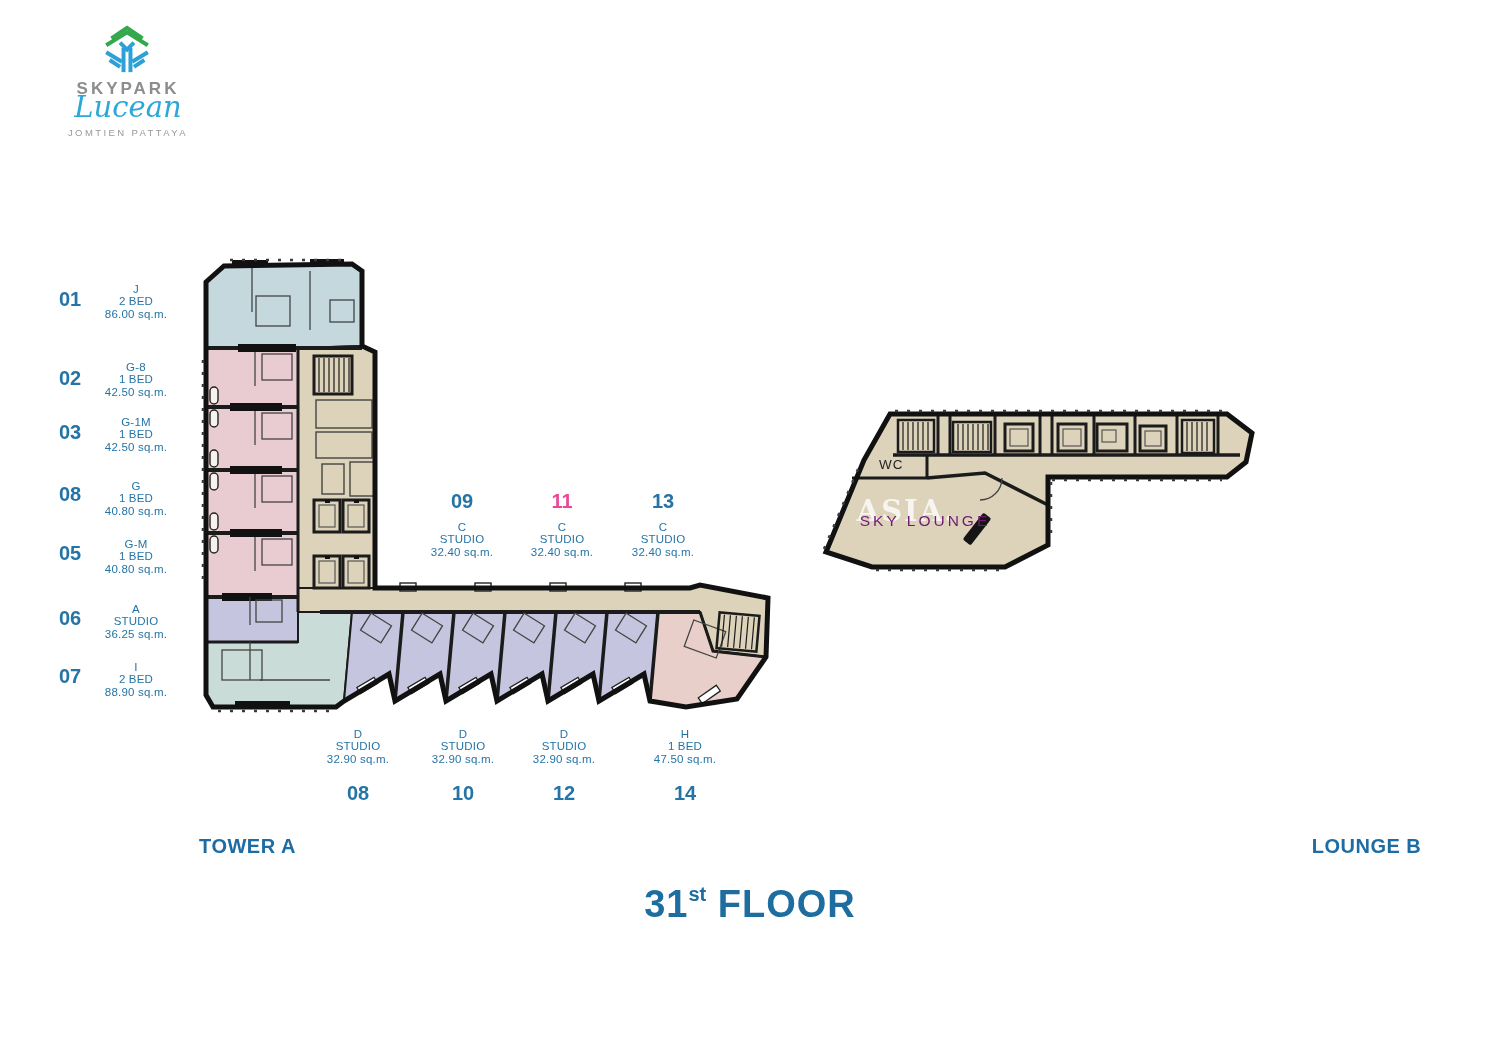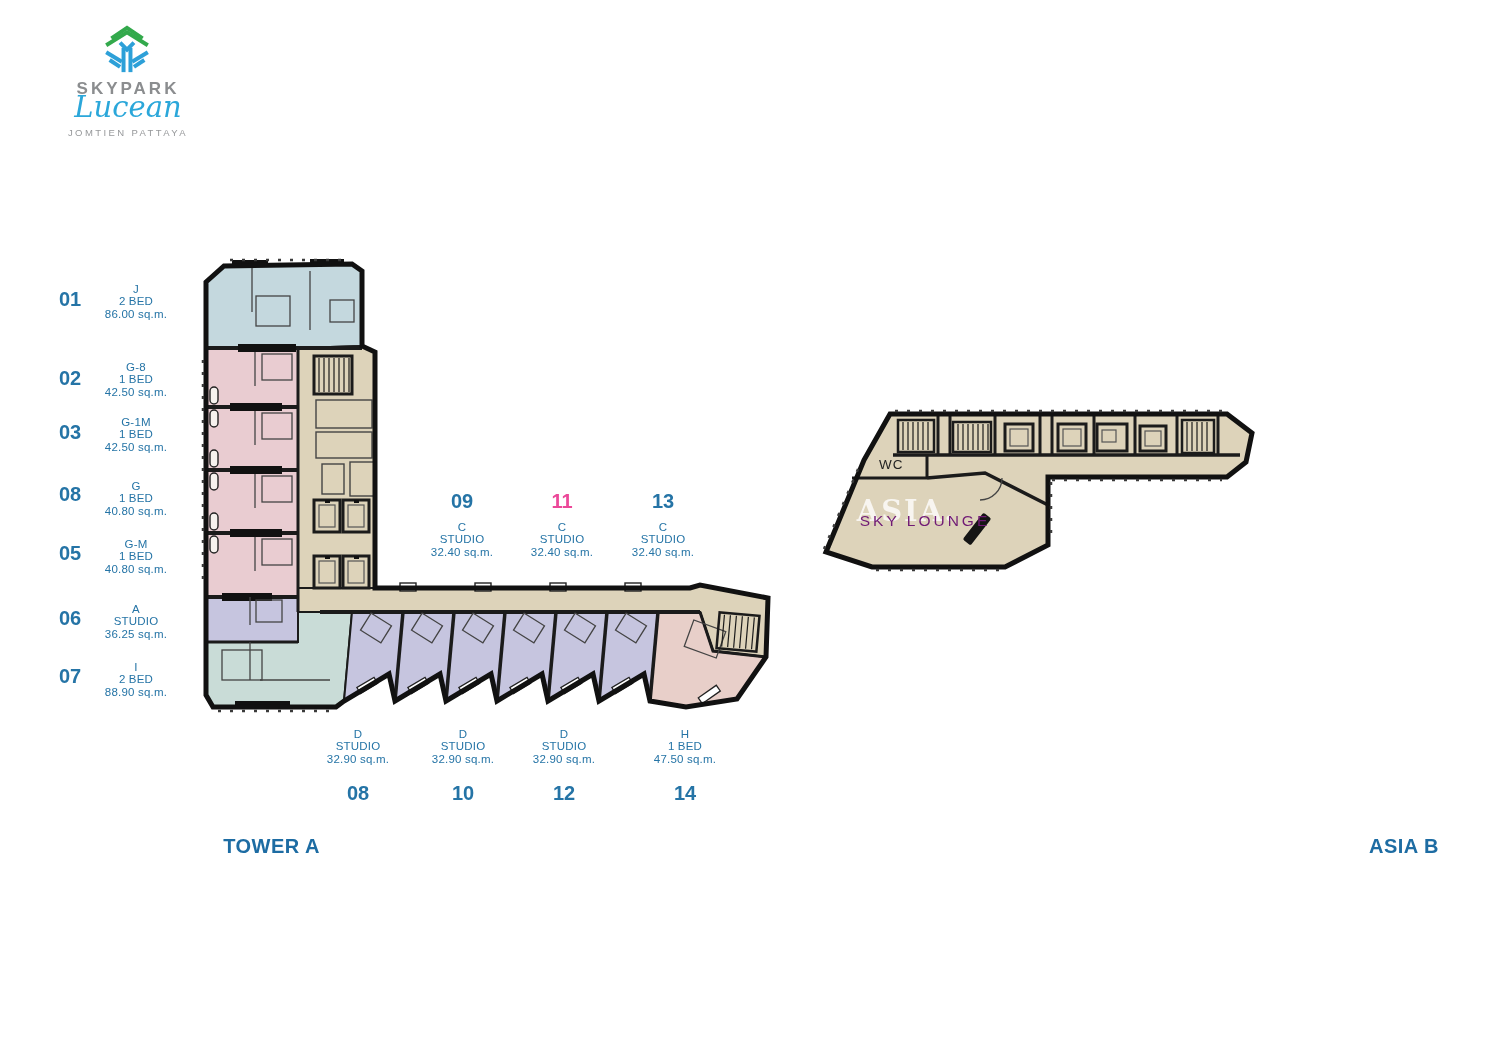--- a/index.html
+++ b/index.html
@@ -12,21 +12,21 @@
   .brand-script{left:58px;top:90px;width:140px;text-align:center;font-size:29px;font-style:italic;
                 font-family:"DejaVu Serif",serif;color:#2ba7da;}
   .brand-loc{left:58px;top:127px;width:140px;text-align:center;font-size:9.5px;letter-spacing:2.4px;
              color:#96989a;}
   
   .num{color:#2574a6;font-size:20px;font-weight:700;text-align:center;line-height:20px;}
   .num.light{color:#ec4899;}
   .ulabel{color:#2574a6;font-size:11.5px;line-height:12.4px;text-align:center;letter-spacing:.2px;}
   .u-no{left:48px;width:44px;}
   .u-lb{left:86px;width:100px;}
-  .tower-label{font-size:20px;font-weight:700;color:#1d6ca3;letter-spacing:.5px;text-align:right;}
+  .tower-label{font-size:20px;font-weight:700;color:#1d6ca3;letter-spacing:.5px;text-align:center;}
   .floor-title{left:600px;top:883px;width:300px;text-align:center;font-size:38px;font-weight:700;
                color:#1d6d9f;letter-spacing:1px;}
   .floor-title sup{font-size:20px;position:relative;top:-2px;letter-spacing:0;}
   
   .wc-label{left:879px;top:457px;width:40px;font-size:13.5px;color:#222;letter-spacing:1px;}
   .lounge-label{left:845px;top:512px;width:160px;text-align:center;font-size:15.5px;color:#701a75;
                 letter-spacing:3px;}
   .watermark{left:824px;top:494px;width:140px;font-family:"DejaVu Serif",serif;font-size:29px;
              font-weight:700;color:rgba(255,255,255,.78);letter-spacing:2px;}
   svg{position:absolute;left:0;top:0;}
@@ -334,15 +334,18 @@
       <div>1 BED</div>
       <div>47.50 sq.m.</div>
   </div>
   <div class="abs num" style="left:645px;top:783px;width:80px">14</div>
 
   <div class="abs watermark">• ASIA.</div>
   <div class="abs wc-label">WC</div>
   <div class="abs lounge-label">SKY LOUNGE</div>
 
   <div class="abs tower-label" style="left:175px;top:835px;width:145px">TOWER A</div>
-  <div class="abs tower-label" style="left:1294px;top:835px;width:145px">ASIA B</div>
+  <div class="abs tower-label" style="left:1294px;top:835px;width:145px">LOUNGE B</div>
+  <div class="abs floor-title">
+    <span>31</span><sup>st</sup>&nbsp;<span>FLOOR</span>
+  </div>
 
 </div>
 
 </body></html>

